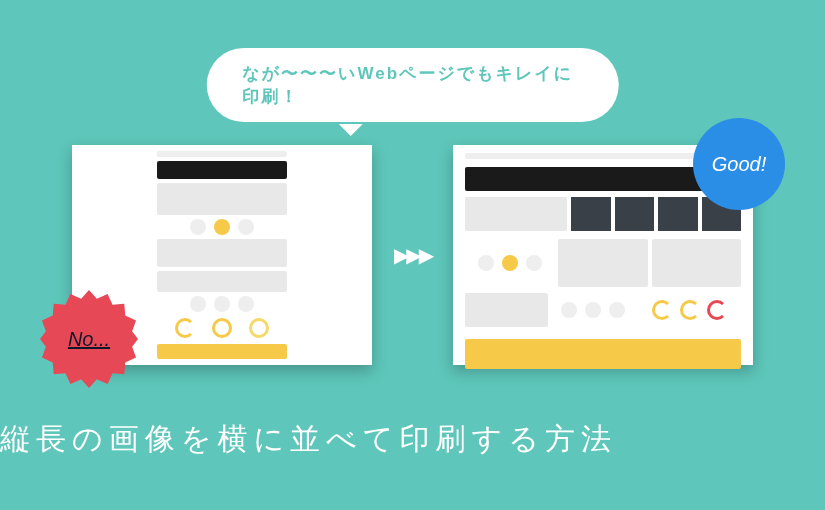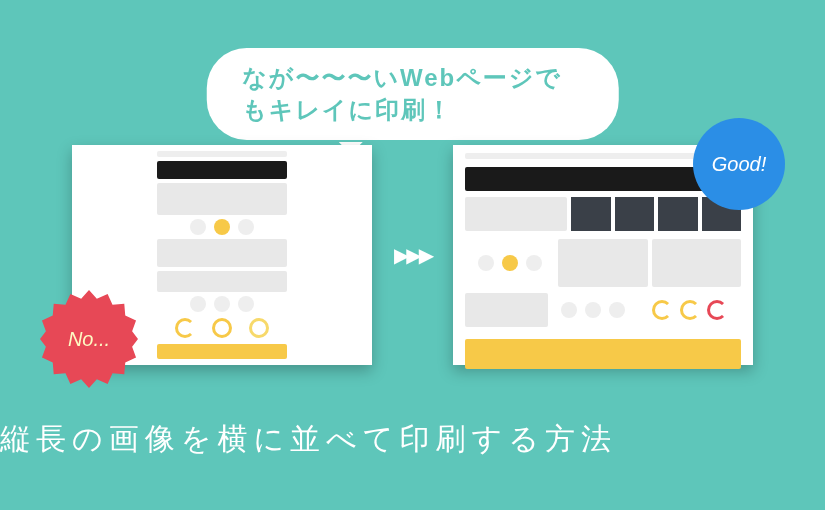--- a/index.html
+++ b/index.html
@@ -13,21 +13,21 @@
     }
     .speech-bubble {
       position: absolute;
       top: 48px;
       left: 50%;
       transform: translateX(-50%);
       background: #fff;
       color: #5EC6BA;
       padding: 14px 36px;
       border-radius: 40px;
-      font-size: 24px;
+      font-size: 17px;
       font-weight: 600;
       letter-spacing: 2px;
     }
     .speech-bubble::after {
       content: "";
       position: absolute;
       bottom: -14px;
       left: 32%;
       border: 12px solid transparent;
       border-top-color: #fff;
@@ -82,26 +82,27 @@
     .badge-no {
       position: absolute;
       left: 40px;
       top: 290px;
       width: 98px;
       height: 98px;
       background: #E74856;
       display: flex;
       align-items: center;
       justify-content: center;
-      color: #fef9c3;
+      color: #0f172a;
       font-size: 20px;
       font-style: italic;
       font-weight: 400;
       clip-path: polygon(50% 0%,58% 9%,69% 4%,74% 15%,86% 14%,87% 26%,98% 31%,94% 42%,100% 50%,94% 58%,98% 69%,87% 74%,86% 86%,74% 85%,69% 96%,58% 91%,50% 100%,42% 91%,31% 96%,26% 85%,14% 86%,13% 74%,2% 69%,6% 58%,0% 50%,6% 42%,2% 31%,13% 26%,14% 14%,26% 15%,31% 4%,42% 9%);
       z-index: 5;
+      text-decoration: underline;
     }
     .badge-good {
       position: absolute;
       right: 40px;
       top: 118px;
       width: 92px;
       height: 92px;
       background: #2B8EE6;
       border-radius: 50%;
       display: flex;

